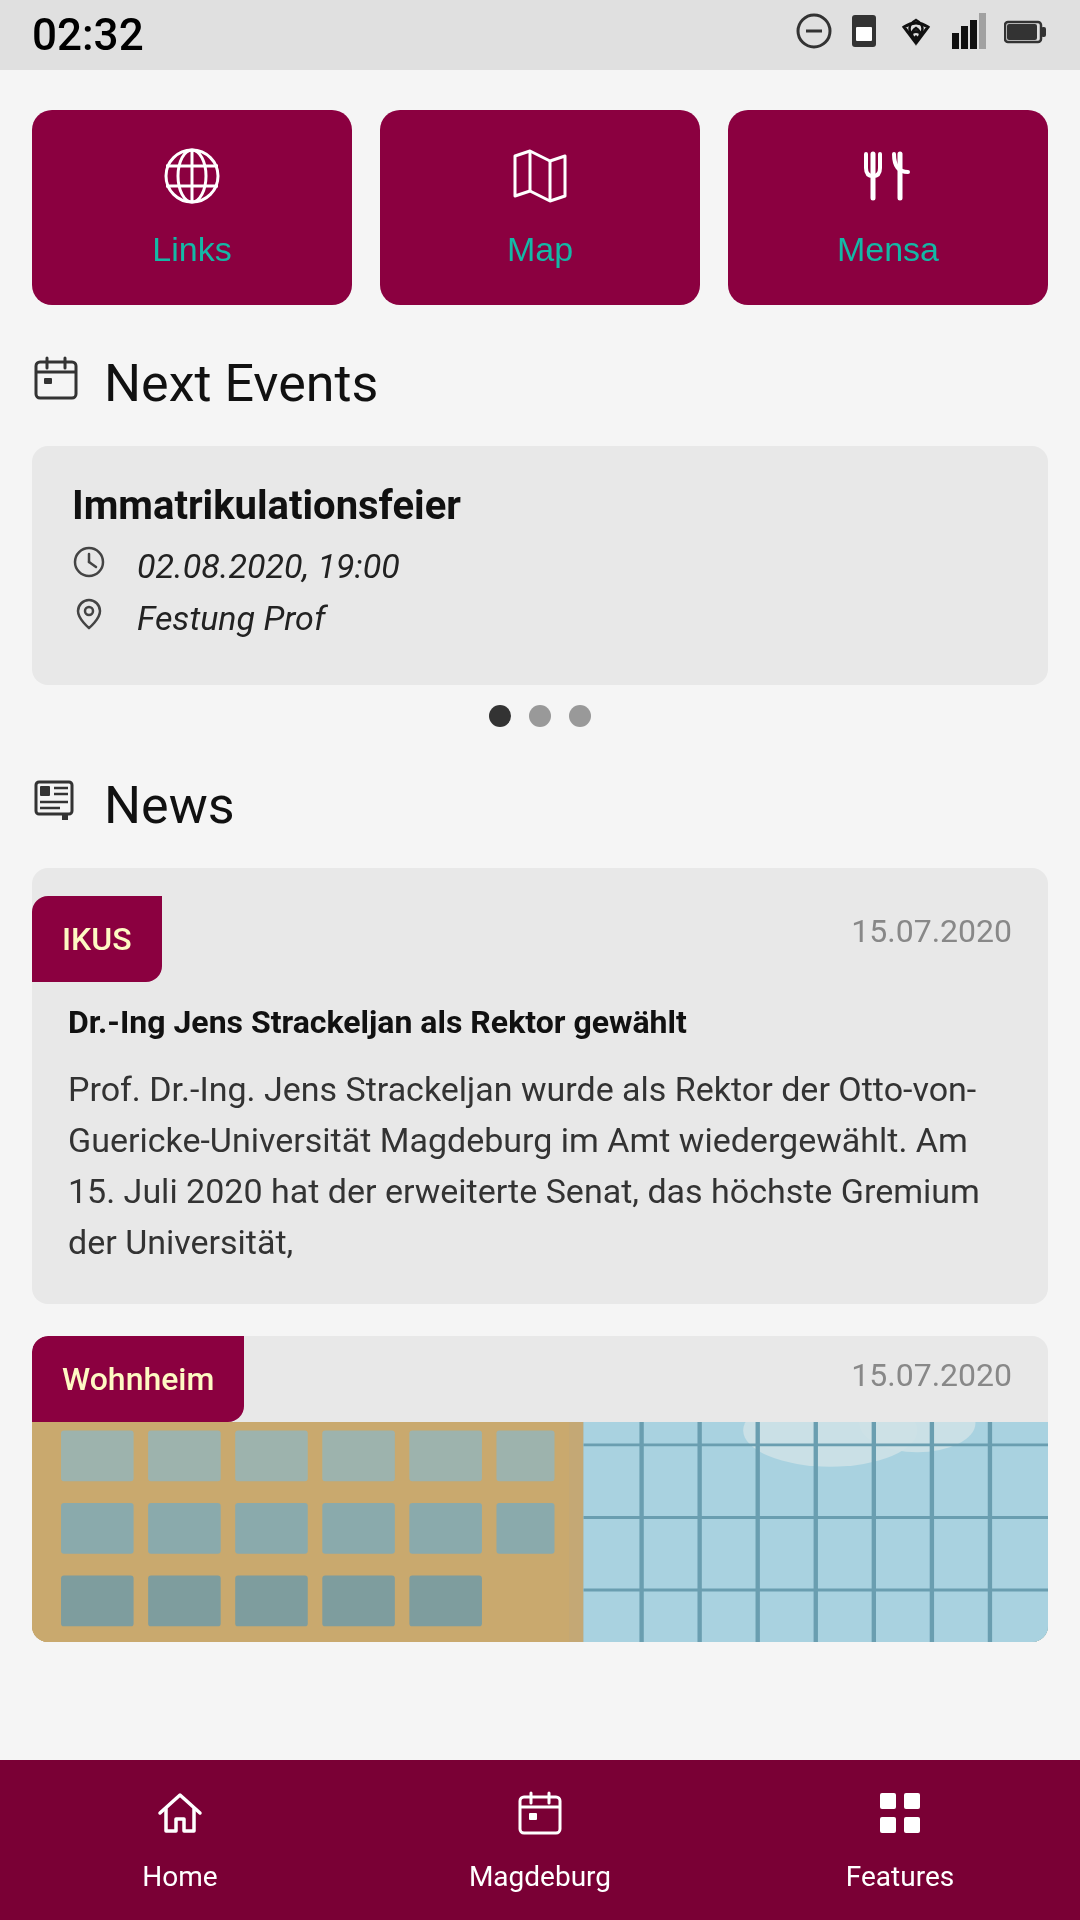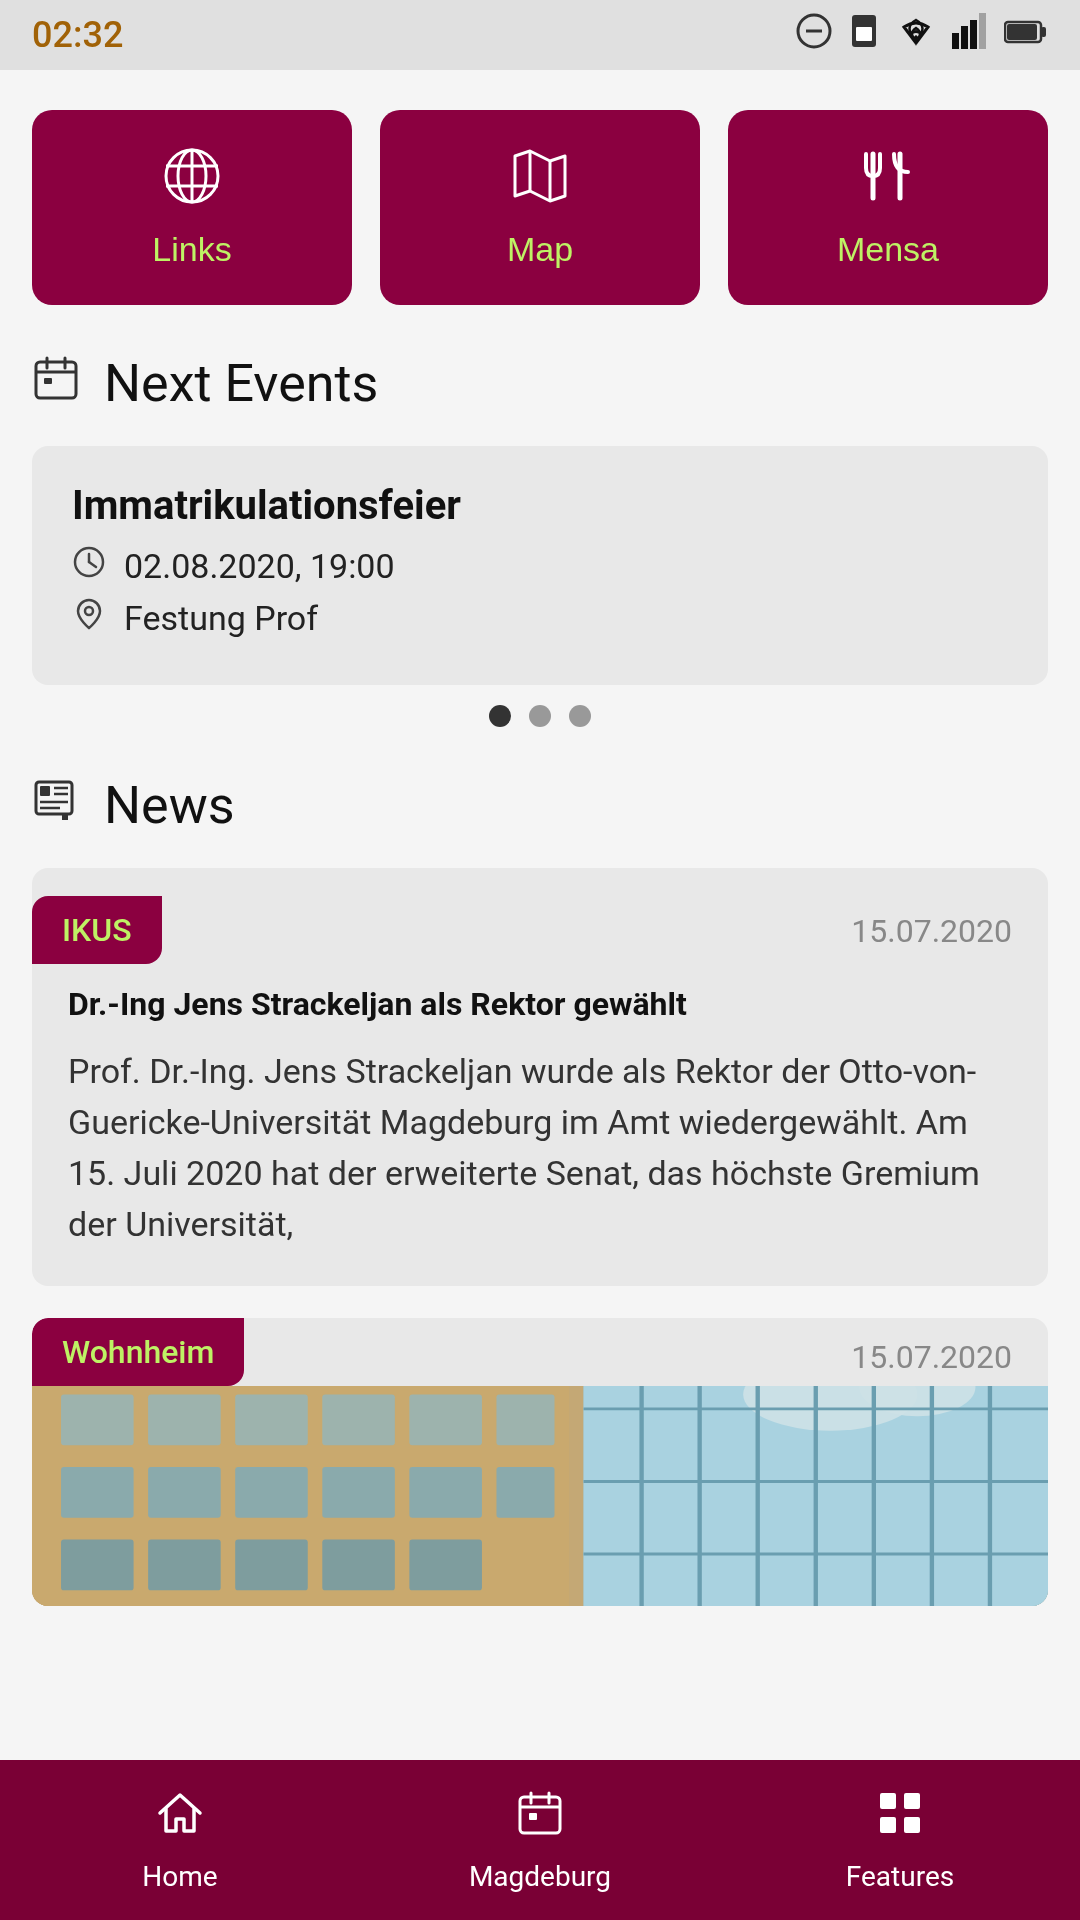--- a/index.html
+++ b/index.html
@@ -17,23 +17,23 @@
     .status-bar {
       width: 100%;
       height: 70px;
       background: #e0e0e0;
       display: flex;
       align-items: center;
       justify-content: space-between;
       padding: 0 32px;
     }
     .status-time {
-      font-size: 36px;
+      font-size: 44px;
       font-weight: 500;
-      color: #a16207;
+      color: #000000;
     }
     .status-icons {
       display: flex;
       align-items: center;
       gap: 16px;
     }
     .status-icon {
       font-size: 32px;
       color: #111;
     }
@@ -66,21 +66,21 @@
       border: none;
       gap: 14px;
     }
     .quick-btn-icon {
       font-size: 60px;
       color: white;
       line-height: 1;
     }
     .quick-btn-label {
       font-size: 34px;
-      color: #bef264;
+      color: #14b8a6;
       font-weight: 400;
     }
 
     
     .section-header {
       display: flex;
       align-items: center;
       gap: 24px;
       margin-bottom: 32px;
     }
@@ -106,22 +106,23 @@
     }
     .event-title {
       font-size: 40px;
       font-weight: 700;
       color: #111;
       margin-bottom: 16px;
     }
     .event-meta {
       display: flex;
       align-items: center;
-      gap: 18px;
+      gap: 31px;
       margin-bottom: 10px;
+      font-style: italic;
     }
     .event-meta-icon {
       font-size: 34px;
       color: #444;
     }
     .event-meta-text {
       font-size: 34px;
       color: #222;
     }
 
@@ -156,24 +157,24 @@
       position: relative;
     }
     .news-card-header {
       display: flex;
       justify-content: space-between;
       align-items: flex-start;
       padding: 28px 36px 0 0;
     }
     .news-tag {
       background: #8b0040;
-      color: #bef264;
+      color: #fef9c3;
       font-size: 32px;
       font-weight: 500;
-      padding: 15px 30px;
+      padding: 24px 30px;
       border-radius: 0 0 16px 0;
       border-top-left-radius: 16px;
       display: inline-block;
     }
     .news-date {
       font-size: 32px;
       color: #888;
       padding-top: 16px;
     }
     .news-card-body {

